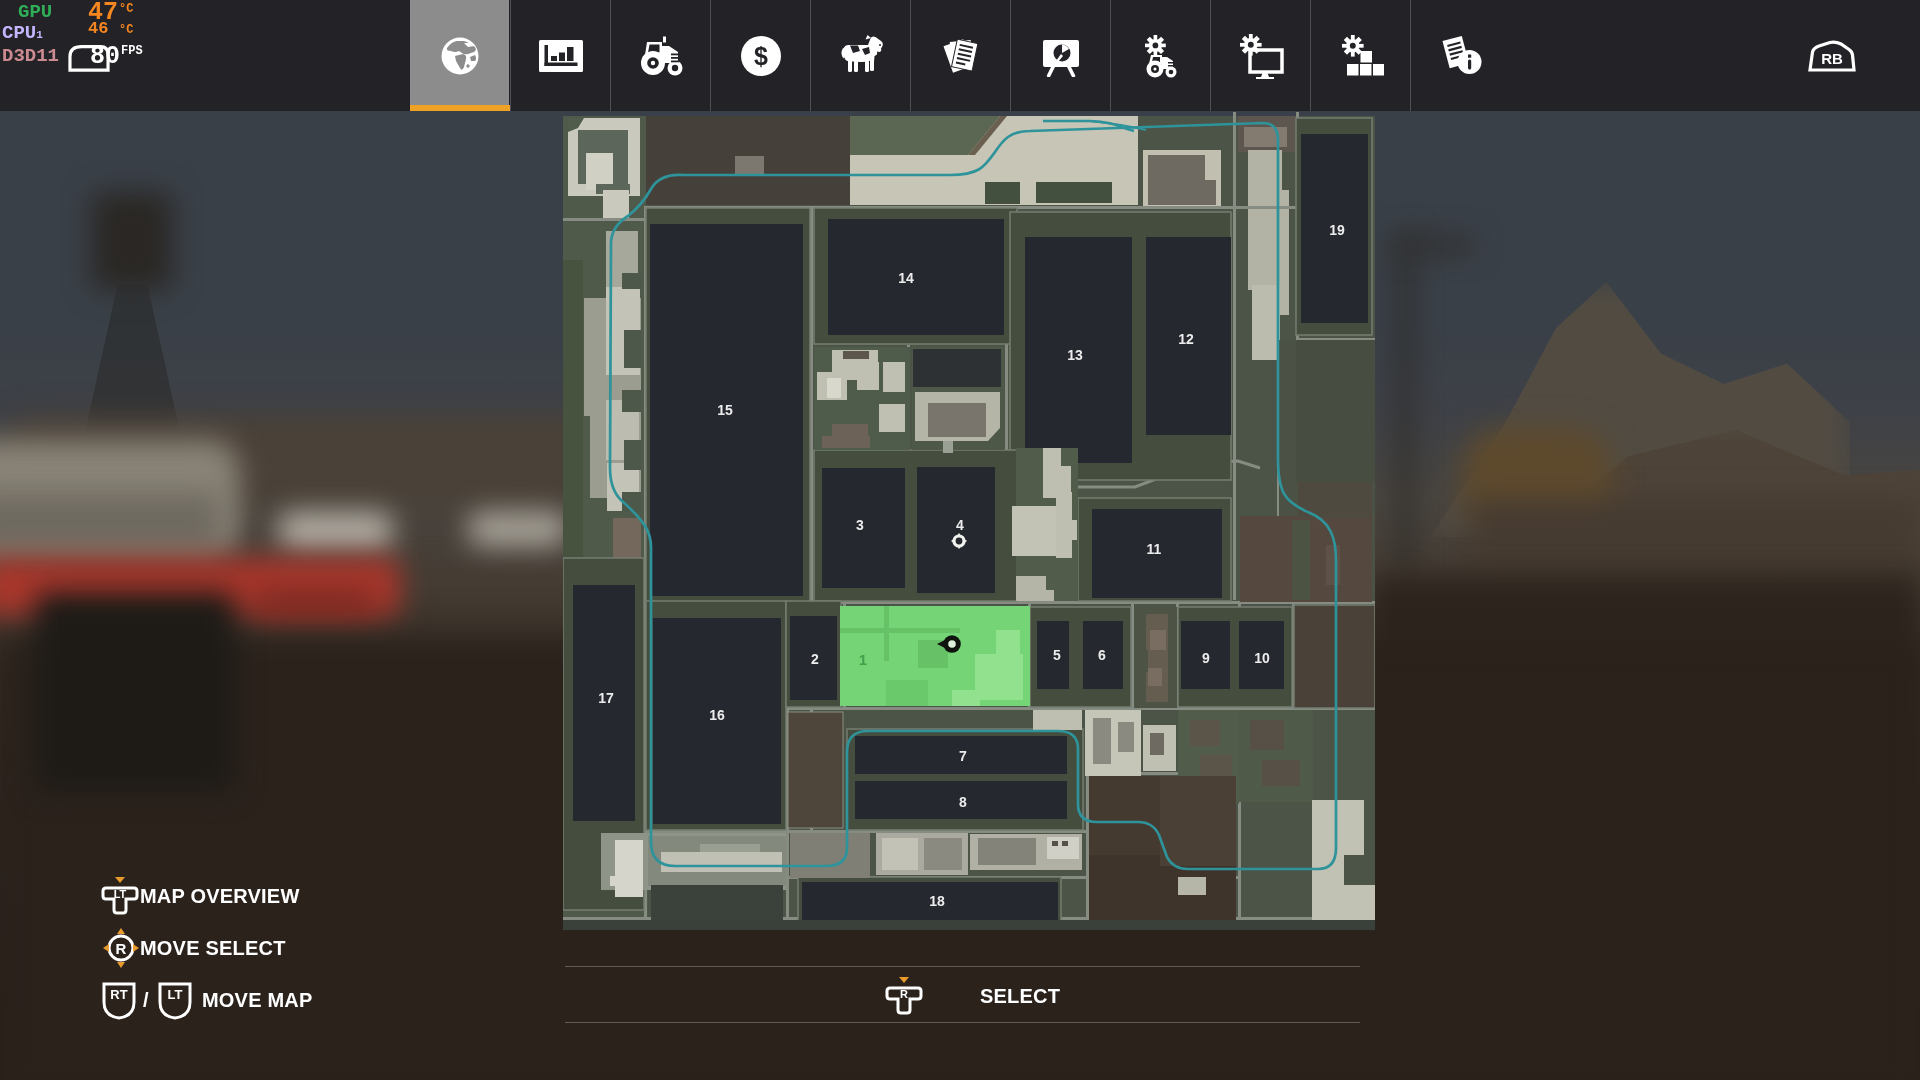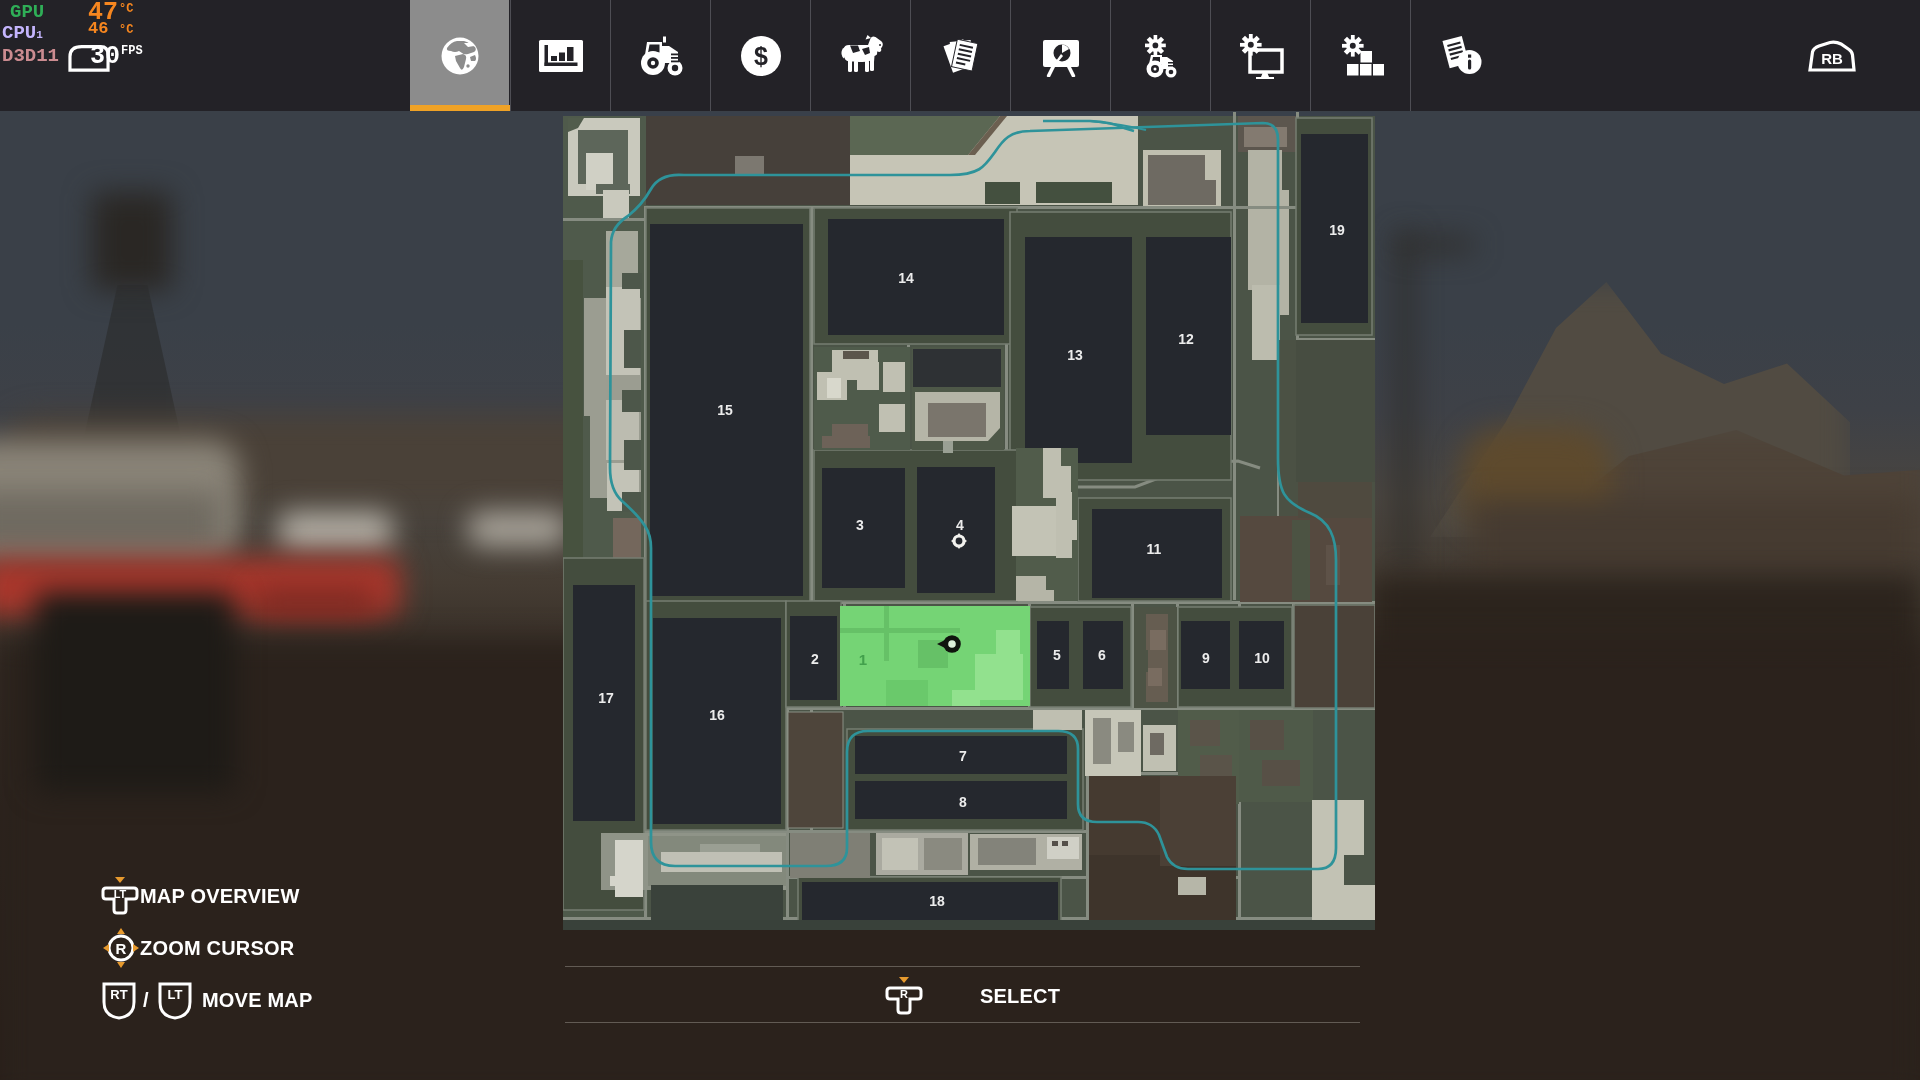--- a/index.html
+++ b/index.html
@@ -420,49 +420,49 @@
           <rect x="30" y="26.5" width="3.2" height="10" rx="1.5" fill="#232227"></rect>
         </svg>
       </div>
       <div class="abs" style="left:1806px;top:39px;"><svg width="52" height="34" viewBox="0 0 52 34">
           <path d="M4 31 L6.5 13 Q7.5 9 13 7 L24 3.5 Q30 2.5 35 5 L43 10.5 Q46 12.5 46.5 16 L48 31 Z" fill="none" stroke="#fff" stroke-width="3.2"></path>
           <text x="26" y="25" text-anchor="middle" font-family="Liberation Sans" font-size="15" font-weight="bold" fill="#fff">RB</text>
         </svg></div>
     </div>
 <div id="selunder"></div>
 <div id="fps">
-  <div style="position:absolute;left:8px;top:0;color:#2fae57;font-size:19px;">GPU</div>
+  <div style="position:absolute;left:16px;top:0;color:#2fae57;font-size:19px;">GPU</div>
   <div style="position:absolute;left:86px;top:-3px;color:#f6861f;font-size:25px;">47</div>
   <div style="position:absolute;left:117px;top:1px;color:#f6861f;font-size:12px;">°C</div>
   <div style="position:absolute;left:0;top:21px;color:#c4b5fd;font-size:19px;">CPU<span style="font-size:11px;">1</span></div>
   <div style="position:absolute;left:86px;top:18px;color:#f6861f;font-size:17px;">46</div>
   <div style="position:absolute;left:117px;top:22px;color:#f6861f;font-size:12px;">°C</div>
   <div style="position:absolute;left:0;top:44px;color:#cb8b90;font-size:19px;">D3D11</div>
   <svg style="position:absolute;left:64px;top:42px;" width="46" height="29" viewBox="0 0 50 32">
     <path d="M4 30 L4 15 Q4 4 17 4 L38 4 Q46 4 46 13 L46 30 Z" fill="none" stroke="#fff" stroke-width="3.5"></path>
   </svg>
-  <div style="position:absolute;left:88px;top:41px;color:#fff;font-size:25px;">30</div>
+  <div style="position:absolute;left:88px;top:41px;color:#fff;font-size:25px;">80</div>
   <div style="position:absolute;left:119px;top:43px;color:#fff;font-size:12px;">FPS</div>
 </div>
 <div id="legend">
       <div class="abs" style="left:100px;top:874px;"><svg width="40" height="42" viewBox="0 0 40 42">
           <path d="M20 9 L25 3 L15 3 Z" fill="#e79a2e"></path>
           <path d="M6 14 L34 14 Q37 14 37 17 L37 22 Q37 25 34 25 L26 25 L26 36 Q26 39 23 39 L17 39 Q14 39 14 36 L14 25 L6 25 Q3 25 3 22 L3 17 Q3 14 6 14 Z" fill="none" stroke="#fff" stroke-width="3"></path>
           <text x="20" y="23.5" text-anchor="middle" font-family="Liberation Sans" font-size="11" font-weight="bold" fill="#fff">LT</text>
         </svg></div>
       <div class="leg" style="left:140px;top:885px;text-align:center;">MAP OVERVIEW</div>
       <div class="abs" style="left:101px;top:926px;"><svg width="40" height="44" viewBox="0 0 40 44">
           <circle cx="20" cy="22" r="12" fill="none" stroke="#fff" stroke-width="3"></circle>
           <text x="20" y="27.5" text-anchor="middle" font-family="Liberation Sans" font-size="15" font-weight="bold" fill="#fff">R</text>
           <path d="M20 2 L24 8 L16 8 Z" fill="#e79a2e"></path>
           <path d="M20 42 L16 36 L24 36 Z" fill="#e79a2e"></path>
           <path d="M2 22 L8 18 L8 26 Z" fill="#e79a2e"></path>
           <path d="M38 22 L32 18 L32 26 Z" fill="#e79a2e"></path>
         </svg></div>
-      <div class="leg" style="left:140px;top:937px;">ZOOM CURSOR</div>
+      <div class="leg" style="left:140px;top:937px;">MOVE SELECT</div>
       <div class="abs" style="left:100px;top:980px;"><svg width="38" height="42" viewBox="0 0 38 42">
           <path d="M4 4 L34 4 L34 22 Q34 36 19 38 Q4 36 4 22 Z" fill="none" stroke="#fff" stroke-width="3"></path>
           <text x="19" y="19" text-anchor="middle" font-family="Liberation Sans" font-size="13" font-weight="bold" fill="#fff">RT</text>
         </svg></div>
       <div class="leg" style="left:143px;top:989px;">/</div>
       <div class="abs" style="left:156px;top:980px;"><svg width="38" height="42" viewBox="0 0 38 42">
           <path d="M4 4 L34 4 L34 22 Q34 36 19 38 Q4 36 4 22 Z" fill="none" stroke="#fff" stroke-width="3"></path>
           <text x="19" y="19" text-anchor="middle" font-family="Liberation Sans" font-size="13" font-weight="bold" fill="#fff">LT</text>
         </svg></div>
       <div class="leg" style="left:202px;top:989px;">MOVE MAP</div>

